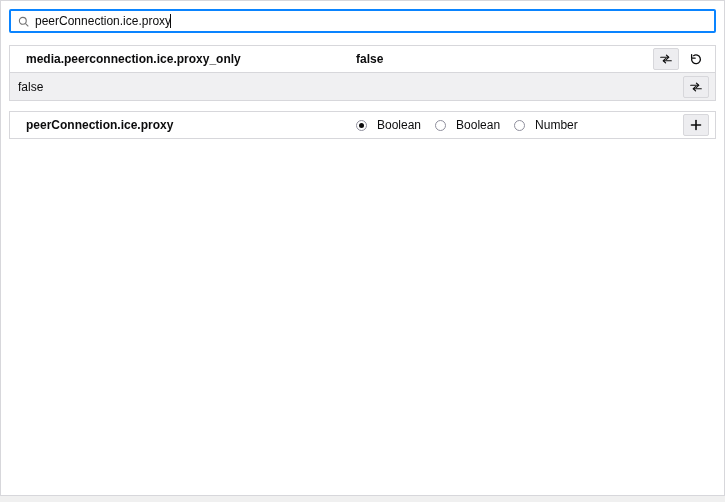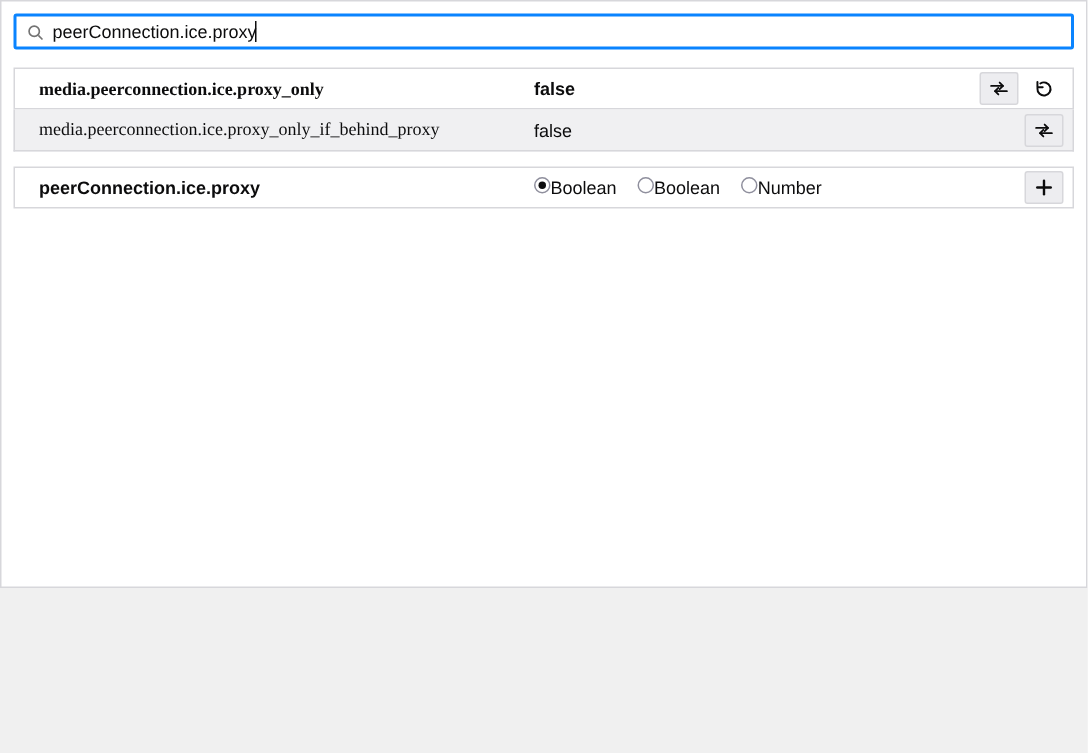--- a/index.html
+++ b/index.html
@@ -8,21 +8,21 @@
     width: 725px; height: 502px;
     font-family: -apple-system, BlinkMacSystemFont, "Segoe UI", Arial, sans-serif;
     font-size: 12px;
     background: #f0f0f0;
     color: #0c0c0d;
     overflow: hidden;
   }
   .page {
     position: relative;
     width: 725px;
-    height: 392px;
+    height: 496px;
     background: #ffffff;
     border: 1px solid #d7d7db;
   }
   .search-wrap {
     position: absolute;
     left: 8px; right: 8px; top: 8px;
     height: 24px;
     border: 2px solid #0a84ff;
     border-radius: 2px;
     background: #fff;
@@ -66,21 +66,20 @@
   }
   .results > .row:first-child {
     border-top: 1px solid #d7d7db;
   }
   .row.alt { background: #f0f0f2; }
   .pref-name {
     flex: 0 0 338px;
     padding-left: 16px;
     white-space: nowrap;
     overflow: hidden;
-    font-family: Liberation Serif, serif;
   }
   .pref-value {
     flex: 1;
     padding-left: 8px;
   }
   .modified .pref-name, .modified .pref-value { font-weight: 700; }
   .row-actions {
     display: flex;
     align-items: center;
     gap: 4px;
@@ -115,22 +114,22 @@
   }
   .type-group {
     flex: 1;
     display: flex;
     align-items: center;
     gap: 14px;
     padding-left: 8px;
   }
   .radio {
     display: flex;
-    align-items: flex-start;
-    gap: 0;
+    align-items: center;
+    gap: 10px;
     cursor: pointer;
   }
   .radio-dot {
     width: 11px; height: 11px;
     border: 1px solid #8f8f9d;
     border-radius: 50%;
     background: #fff;
     display: flex; align-items: center; justify-content: center;
   }
   .radio.selected .radio-dot::after {
@@ -174,21 +173,20 @@
         <div class="icon-btn ghost" title="Reset">
           <svg width="14" height="14" viewBox="0 0 16 16" fill="none" stroke="currentColor" stroke-width="1.5" stroke-linecap="round" stroke-linejoin="round">
             <path d="M3 8 A5 5 0 1 0 5.2 4.2"></path>
             <path d="M3 3 L3 7 L7 7"></path>
           </svg>
         </div>
       </div>
     </div>
 
     <div class="row alt">
-      <div class="pref-name">media.peerconnection.ice.proxy_only_if_behind_proxy</div>
       <div class="pref-value">false</div>
       <div class="row-actions">
         <div class="icon-btn" title="Toggle">
           <svg width="14" height="14" viewBox="0 0 16 16" fill="none" stroke="currentColor" stroke-width="1.4" stroke-linecap="round" stroke-linejoin="round">
             <path d="M2 6 L11 6"></path>
               <path d="M8.5 3.5 L11 6 L8.5 8.5"></path>
             <path d="M14 10 L5 10"></path>
               <path d="M7.5 7.5 L5 10 L7.5 12.5"></path>
           </svg>
         </div>

